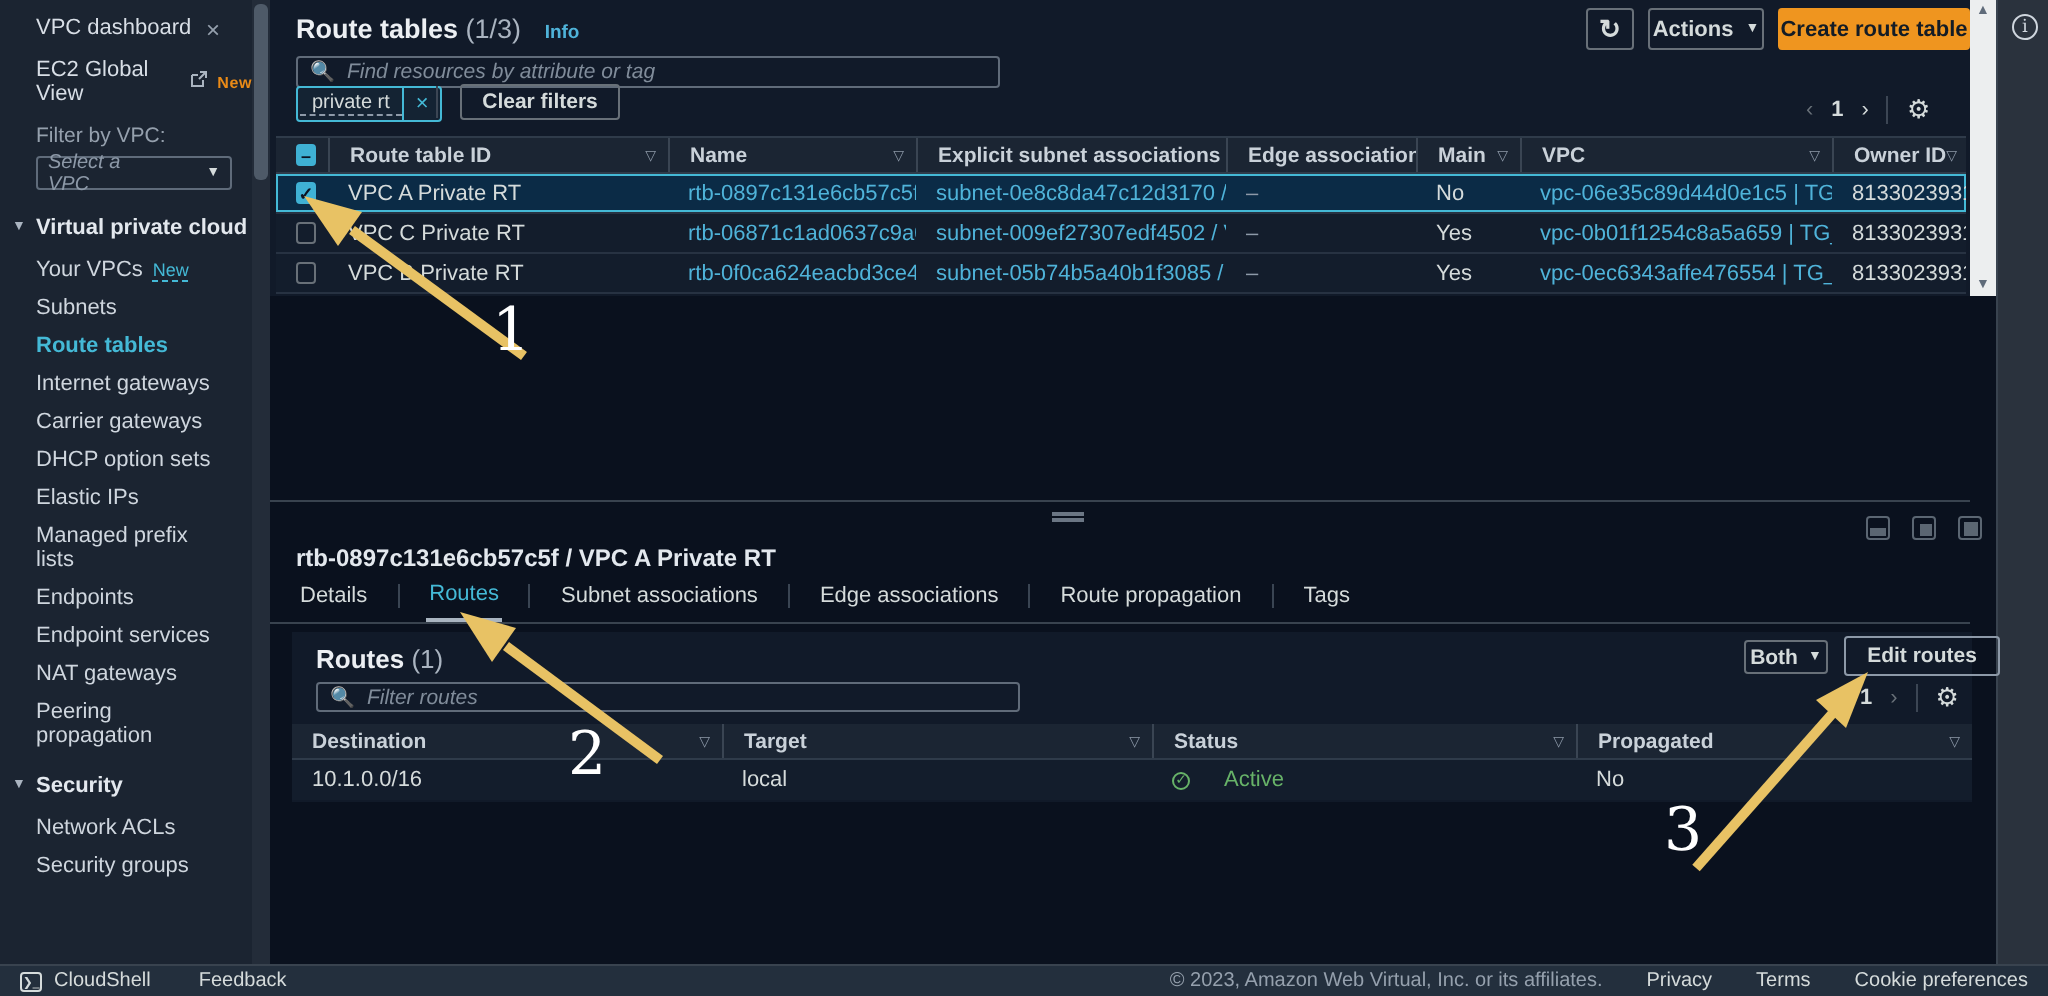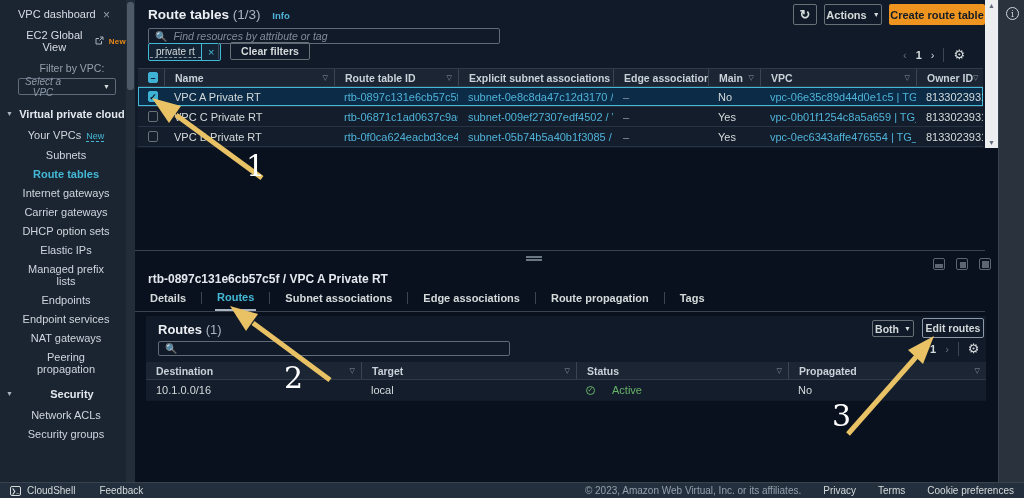--- a/index.html
+++ b/index.html
@@ -2,21 +2,21 @@
 <html><head>
 <meta charset="utf-8">
 <style>
   * { margin:0; padding:0; box-sizing:border-box; }
   html,body { width:1024px; height:498px; background:#0a111e; overflow:hidden;
               font-family:"Liberation Sans", sans-serif; }
   .abs { position:absolute; }
   #stage { position:relative; width:1024px; height:498px; background:#0a111e; color:#d5dbdb; }
 
   
-  #sidebar { left:0; top:0; width:126px; height:482px; background:#1b2431; padding:8px 0 0 18px; overflow:hidden;text-align:center; }
+  #sidebar { left:0; top:0; width:126px; height:482px; background:#1b2431; padding:8px 0 0 18px; overflow:hidden; }
   .sb-row { display:flex; align-items:center; }
   .sb-top { font-size:11px; color:#d8dee6; margin-bottom:9px; }
   .sb-close { position:absolute; left:103px; top:8px; color:#95a0ad; font-size:12px; cursor:pointer; }
   .ext-ico { display:inline-block; margin-left:4px; }
   .badge-orange { color:#e98a17; font-size:8px; font-weight:bold; margin-left:5px; letter-spacing:.3px; }
   .badge-cyan { color:#44b9d6; font-size:9px; margin-left:5px; border-bottom:1px dashed #44b9d6; }
   .sb-label { font-size:10.5px; color:#95a0ad; margin:8px 0 4px; }
   .sb-select { width:98px; height:17px; border:1px solid #5f6b7a; border-radius:2px; display:flex;
                align-items:center; justify-content:space-between; padding:0 5px; margin-bottom:6px;gap:41px; }
   .sb-select i { font-style:italic; color:#8d99a8; font-size:10px; }
@@ -84,31 +84,31 @@
               color:#cfd6de; font-size:9px; font-family:"DejaVu Serif",serif; display:flex; align-items:center; justify-content:center; cursor:pointer; }
 
   
   #dpanel { left:135px; top:250px; width:850px; height:232px; border-top:1px solid #39434f; }
   #drag { left:526px; top:256px; width:16px; height:5px; border-top:2px solid #6b7684; border-bottom:2px solid #6b7684; cursor:row-resize; }
   .layico { width:12px; height:12px; border:1px solid #5b6672; border-radius:2px; position:relative; cursor:pointer; }
   .layico span { position:absolute; background:#5b6672; }
   #layicons { left:933px; top:258px; display:flex; gap:11px; }
   #d-title { left:148px; top:272px; font-size:12px; font-weight:bold; color:#e3e8ee; }
   #tabs { left:148px; top:291px; display:flex; align-items:center; height:20px; }
-  .tab { font-size:11px; font-weight:bold; color:#d5dbdb; padding:0 2px 6px; cursor:pointer; }
+  .tab { font-size:11px; font-weight:normal; color:#d5dbdb; padding:0 2px 6px; cursor:pointer; }
   .tab.active { color:#44b9d6; border-bottom:2px solid #a9b4c0; }
   .tab-div { width:1px; height:12px; background:#3a4553; margin:0 13px 6px; }
   #tabline { left:135px; top:311px; width:850px; height:1px; background:#39434f; }
 
   
   #rcard { left:146px; top:316px; width:840px; height:85px; background:#111a29; }
   #r-title { left:158px; top:322px; font-size:13px; font-weight:bold; color:#eceff3; }
   #r-count { color:#aab4c0; font-weight:normal; }
   #btn-both { left:872px; top:320px; width:42px; height:17px; font-size:10.5px; gap:5px; }
-  #btn-edit { left:922px; top:318px; width:62px; height:20px; font-size:10.5px; border-color:#8d99a8; }
+  #btn-edit { left:922px; top:318px; width:78px; height:20px; font-size:10.5px; border-color:#8d99a8; }
   #r-search { left:158px; top:341px; width:352px; height:15px; }
   #pager-r { left:930px; top:341px; }
   .rgrid-head, .rgrid-row { display:grid; grid-template-columns:215px 215px 212px 198px; }
   #rtbl { left:146px; top:362px; width:840px; }
   .rgrid-head { background:#1b2533; height:18px; border-bottom:1px solid #2f3b4a; }
   .rgrid-row { height:20px; background:#131d2c; }
   .st-ok { color:#67b268; display:flex; align-items:center; gap:17px; }
   .st-circ { width:9px; height:9px; border:1px solid #67b268; border-radius:50%; font-size:7px;
              display:flex; align-items:center; justify-content:center; }
 
@@ -209,25 +209,25 @@
     <span class="pg-sep"></span>
     <span class="gear">⚙</span>
   </div>
 
   <div id="tbl" class="abs">
     <div class="grid-head">
       <div class="hc">
           <span class="cbx on">–</span>
         </div>
       <div class="hc">
+          <span>Route table ID</span>
+          <span class="fil">▽</span>
+        </div>
+      <div class="hc">
           <span>Name</span>
-          <span class="fil">▽</span>
-        </div>
-      <div class="hc">
-          <span>Route table ID</span>
           <span class="fil">▽</span>
         </div>
       <div class="hc">
           <span>Explicit subnet associations</span>
         </div>
       <div class="hc">
           <span>Edge associations</span>
         </div>
       <div class="hc">
           <span>Main</span>
@@ -326,20 +326,21 @@
     <span id="r-count">(1)</span>
   </div>
   <div id="btn-both" class="btn abs">
     <span>Both</span>
     <span class="car7">▼</span>
   </div>
   <div id="btn-edit" class="btn abs">Edit routes</div>
 
   <div id="r-search" class="search abs">
     <span class="q">🔍</span>
+    <input placeholder="Filter routes" style="">
   </div>
   <div id="pager-r" class="pager abs">
     <span style="font-weight:bold">1</span>
     <span class="pg-dim">›</span>
     <span class="pg-sep"></span>
     <span class="gear">⚙</span>
   </div>
 
   <div id="rtbl" class="abs">
     <div class="rgrid-head">

